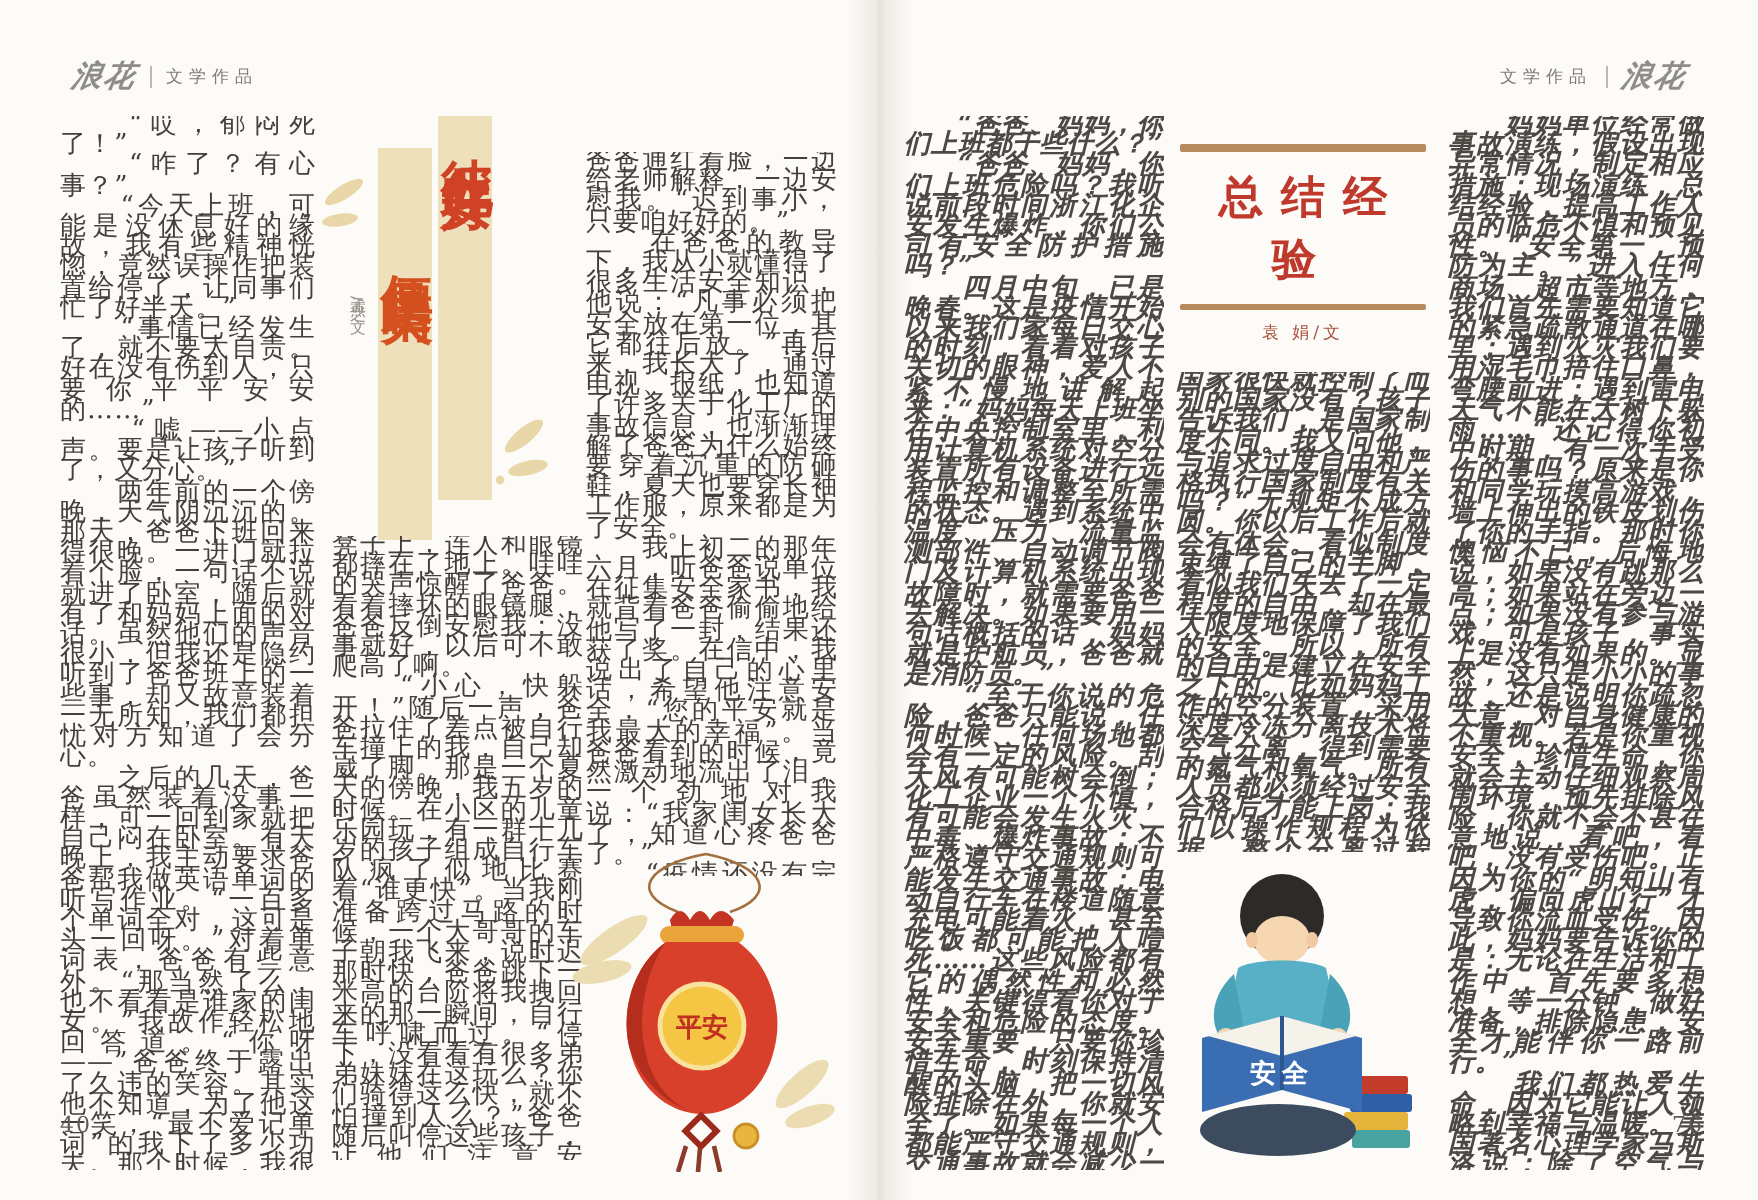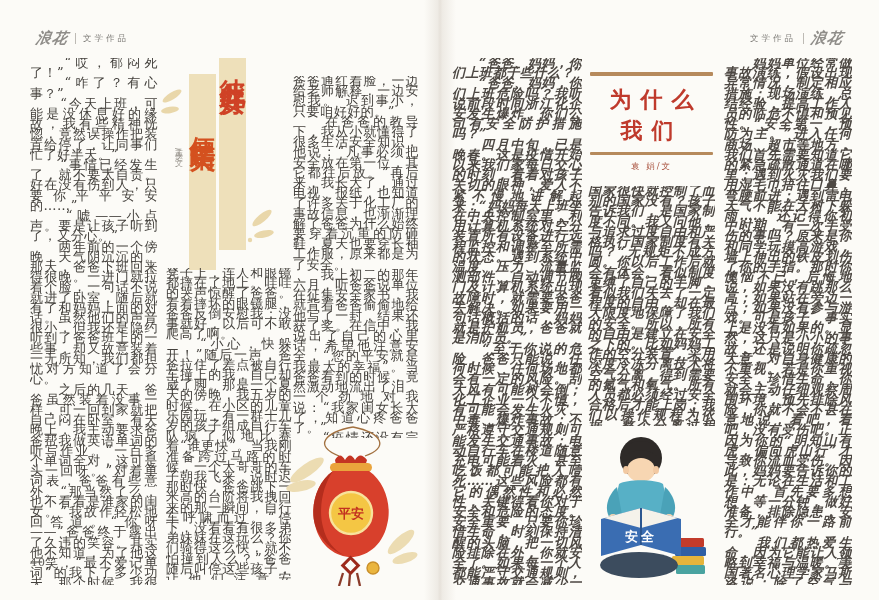--- a/index.html
+++ b/index.html
@@ -132,21 +132,21 @@
   </svg>
 
   <div class="col kai" id="a2c1">　　“爸爸、妈妈，你们上班都干些什么？”
 　　“爸爸、妈妈，你们上班危险吗？我听说前段时间浙江化企安发生爆炸，你们公司有安全防护措施吗？”
 　　四月中旬，已是晚春。这是疫情开始以来我们家每日交心的时刻，看着对孩子关切的眼神，爱人不紧不慢地讲解起来：“妈妈每天上班坐在中央控制室里，利用计算机系统对空分装置所有设备进行远程监控和调整至所需的状态。遇到系统中温度、压力、流量监测部件、自动调节阀门及计算机系统出现故障时，就需要爸爸去解决。如果要用一句话概括的话，妈妈就是护航员，爸爸就是消防员。”
 　　“至于你说的危险，爸爸只能说，任何时候、任何场地都会有一定的风险。刮大风有可能树会倒；化工企业一个不慎，有可能会发生火灾、中毒、爆炸事故；不严格遵守交通规则可能发生交通事故；电动自行车在楼道随意充电可能着火，甚至吃饭都可能把人噎死……这些风险都有它的偶然性和必然性，关键得看你对于安全和危险的态度。安全重要，只要你珍惜生命，时刻保持清醒的头脑，把一切风险排除在外，你就安全了。如果每一个人都能严守交通规则，交通事故就会减少一样。爸爸公司是化工企业，虽然存在各种各样的危险化学品，有不同程度的风险，但也有相应的行业标准和国家标准，只要严格执行，就能远离危险。同时环保、安全装置更是有一定的要求，并且在不断完善。爸爸妈妈也要不定期地进行应急演练，保障人员安全。就像咱家楼口设有消防通道和消防器材，一旦发生火灾，我们应用它们扑灭初期火灾；火灾变大时，我们同样要会逃生、会拨打消防热线，等待专业消防人员救援。”
 　　看着孩子松了一口气，我接着问，这次新冠肺炎以来，为什么我们</div>
 
   <div class="t2">
     <div class="rule rule-top"></div>
-    <div class="tline">为什么我们</div>
+    <div class="tline">总结经验</div>
     <div class="rule rule-bottom"></div>
     <div class="t2author">袁 娟/文</div>
   </div>
 
   <div class="col kai" id="a2c2">国家很快就控制了而别的国家没有？孩子告诉我们，是国家制度不同。我又问他，与追求过度自由和严格执行国家制度有关吗？“无规矩不成方圆。你以后工作后就会有体会。看似制度束缚了自己的手脚，看似我们失去了一定程度的自由，却在最大限度地保障了我们的安全。所以，所有的自由是建立在安全之下的。比如妈妈工作的空分装置，采用深度冷冻分离技术将空气分离，得到需要的氮气和氧气。所有人员都必须经过安全合格后才能上岗；我们以操作规程为依据，整个分离过程中，无数的温度、压力、液位控制点和连锁停车保护装置，作为无数双眼睛，盯紧装置的任何角落，一旦出现任何异常快速处置；安全着装、安全防护用具是关键时刻的防护屏障。任何事故发生除了物的不安全因素外，最主要的是人的不安全行为。所以，严格</div>
   <div class="col kai" id="a2c3">　　妈妈单位经常做事故演练，假设出现异常情况，制定相应措施；现场演练，总结经验，提高工作人员的临危不惧和预见性。“安全第一，预防为主。”进入任何商场、超市等地方，我们首先需要知道它的紧急疏散通道在哪里；遇到火灾我们要用湿毛巾捂住口鼻，弯腰前进；遇到雷电天气不能在大树下躲雨……“还记得你初中时期，有一次手受伤的事吗？原来是你和同学玩摸高游戏，墙上伸出的铁皮划伤了你的手指。那时你懊恼不已，后悔地说，如果没有跳那么高；如果站在旁边一点；如果没有参与游戏。可是孩子，事实上是没有如果的。显然，这只是小小的事故，还是说明你疏忽大意，对自身健康的不重视。若是你重视安全，珍惜生命，你就会主动仔细观察周围环境，预先排除风险，你就不会不甚在意地说，看吧，看吧，没有受伤吧。正因为你的“明知山有虎，偏向虎山行”才导致你流血受伤。因此，妈妈要告诉你的是：无论在生活和工作中，首先要多想想，等一分钟，做好准备，排除隐患，安全才能伴你一路前行。”
 　　我们都热爱生命，因为它能让人领略到幸福与温暖。美国著名心理学家马斯洛说：除了空气与水，安全是人类的第一需求，甚至比爱和被爱更为迫切。在妈妈工作的地方有一面安全墙，房屋之下红色的“生命至上，安全为天”形象地诠释了安全的意义。无损则全，全则家安。生命对我们每个人只有一次，每个家庭中的每一个成员都是唯一的，缺一不可，人全则家安。我们不能因为自己的一时疏忽而给亲人造成一生的伤痛。
 　　“人人渴望幸福，人人享受幸福。尤其你即将进入工作岗位，生命正处于奋斗之际。当珍爱生命，安全第一，保护好自己，让自己和爸爸妈妈一起更加幸福快乐地生活。”</div>
 
   <svg class="boy" viewBox="0 0 138 166">

